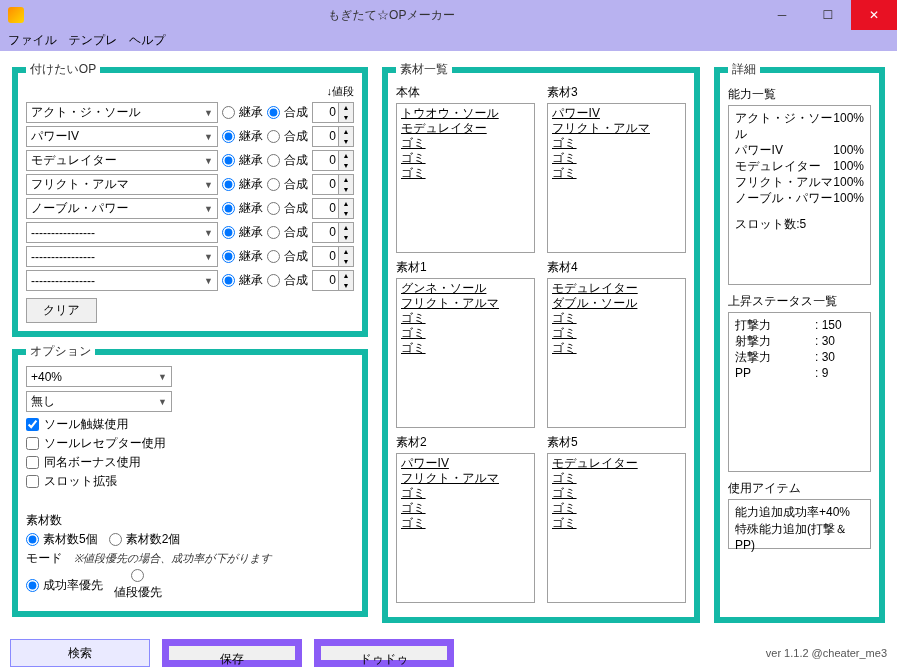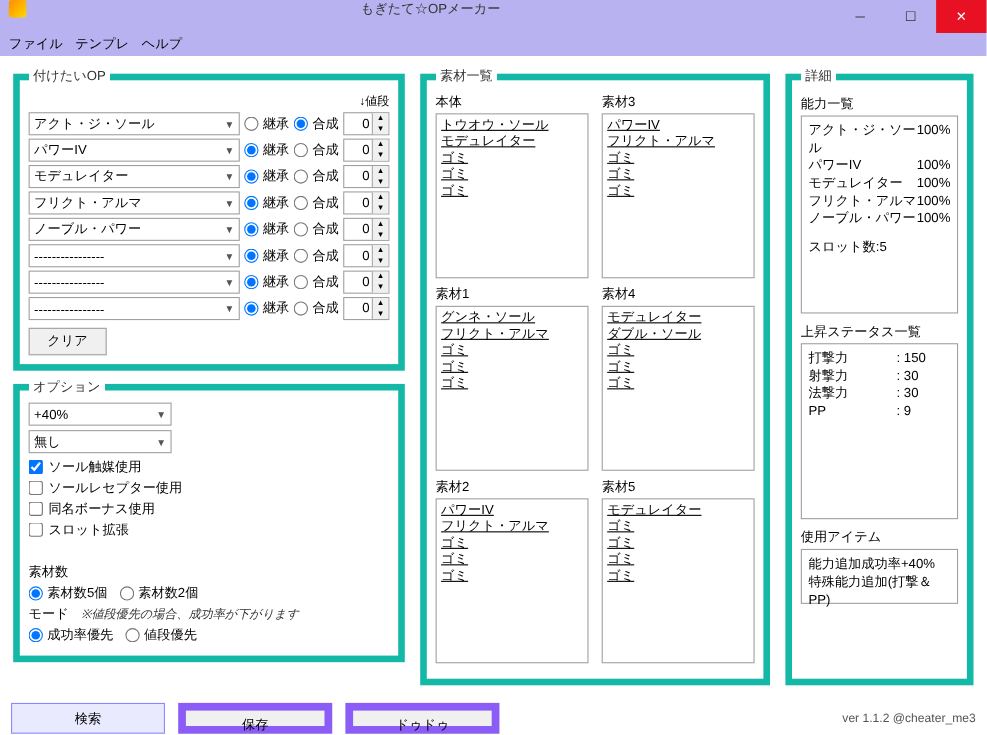--- a/index.html
+++ b/index.html
@@ -1,17 +1,17 @@
 <!DOCTYPE html>
 <html><head>
 <meta charset="utf-8">
 <style>
 * { box-sizing: border-box; font-family: "Meiryo UI", "MS UI Gothic", sans-serif; font-size: 12px; }
 body { margin: 0; background: #fff; }
-.titlebar { background: #b8b2f0; height: 30px; display: flex; }
+.titlebar { background: #b8b2f0; height: 30px; display: flex; align-items: center; }
 .title-icon { width: 16px; height: 16px; margin-left: 8px; background: linear-gradient(135deg,#ff8c00,#ffd700); border-radius: 3px; }
 .title-text { flex: 1; text-align: center; color: #333; }
 .win-buttons { display: flex; height: 100%; }
 .win-btn { width: 46px; display: flex; align-items: center; justify-content: center; color: #333; }
 .win-btn.close { background: #e81123; color: #fff; }
 .menubar { background: #b8b2f0; padding: 2px 8px; font-size: 12px; }
 .menubar span { margin-right: 8px; cursor: default; }
 .content { display: flex; gap: 10px; padding: 10px; background: #fff; }
 .col-left { width: 360px; }
 .col-mid { flex: 1; }
@@ -22,21 +22,21 @@
 .op-select { flex: 1; height: 21px; border: 1px solid #a0a0a0; background: #fff; padding: 0 4px; display: flex; align-items: center; justify-content: space-between; }
 .op-select .arrow { font-size: 9px; color: #555; }
 .radio-wrap { display: flex; align-items: center; gap: 2px; }
 input[type=radio], input[type=checkbox] { margin: 0 2px 0 0; }
 .spinner { width: 42px; height: 21px; display: flex; border: 1px solid #a0a0a0; }
 .spinner .val { flex: 1; text-align: right; padding-right: 2px; line-height: 19px; }
 .spinner .arrows { width: 15px; display: flex; flex-direction: column; border-left: 1px solid #a0a0a0; }
 .spinner .arrows div { flex: 1; font-size: 7px; text-align: center; line-height: 9px; background: #f0f0f0; }
 .price-header { text-align: right; font-size: 11px; margin-bottom: 3px; }
 .btn { border: 1px solid #a0a0a0; background: #f0f0f0; padding: 3px 16px; cursor: default; }
-.opt-select { width: 130px; height: 21px; border: 1px solid #a0a0a0; background: #fff; padding: 0 4px; display: flex; align-items: center; justify-content: space-between; margin-bottom: 4px; }
+.opt-select { width: 146px; height: 21px; border: 1px solid #a0a0a0; background: #fff; padding: 0 4px; display: flex; align-items: center; justify-content: space-between; margin-bottom: 4px; }
 .opt-select .arrow { font-size: 9px; color: #555; }
 .check-row { display: flex; align-items: center; gap: 3px; margin: 2px 0; }
 .note { font-size: 11px; color: #333; }
 .mat-grid { display: grid; grid-template-columns: 1fr 1fr; gap: 6px 12px; }
 .mat-box { }
 .mat-label { margin-bottom: 2px; }
 .mat-list { border: 1px solid #a0a0a0; height: 150px; padding: 2px 4px; overflow: hidden; background: #fff; }
 .mat-list div { line-height: 15px; white-space: nowrap; text-decoration: underline; }
 .detail-label { margin: 2px 0; }
 .detail-box { border: 1px solid #a0a0a0; padding: 4px 6px; background: #fff; font-size: 11px; margin-bottom: 8px; }
@@ -292,21 +292,21 @@
       </div>
       <div>
         <span>モード</span>
         <span class="note" style="margin-left:8px;font-style:italic;">※値段優先の場合、成功率が下がります</span>
       </div>
       <div class="check-row">
         <label class="radio-wrap">
             <input type="radio" name="md" checked="" style="">
             <span>成功率優先</span>
           </label>
-        <label class="radio-wrap" style="margin-left:8px;">
+        <label class="radio-wrap" style="margin-left:8px;flex-direction:column;">
             <input type="radio" name="md" style="">
             <span>値段優先</span>
           </label>
       </div>
     </fieldset>
   </div>
 
   <div class="col-mid">
     <fieldset style="height:100%;">
       <legend>素材一覧</legend>

